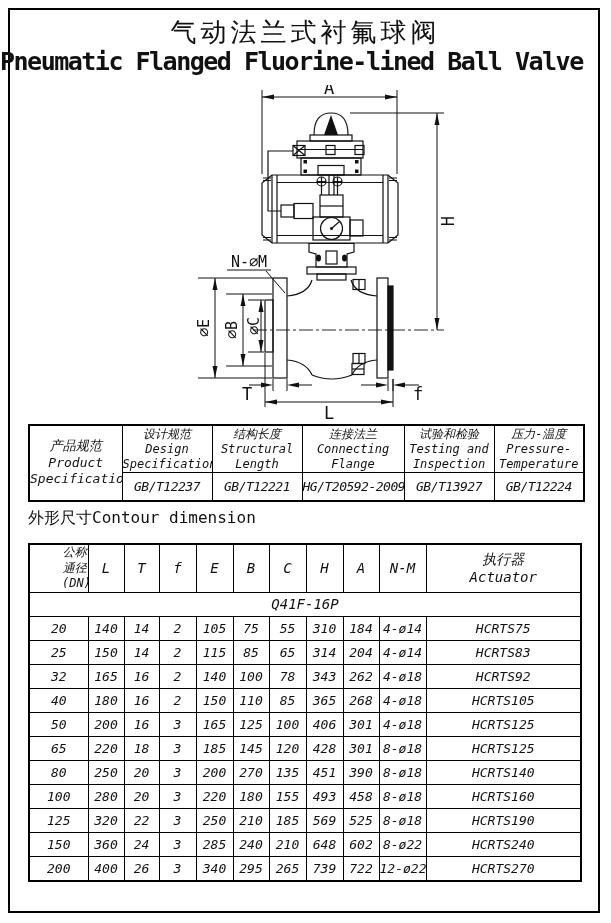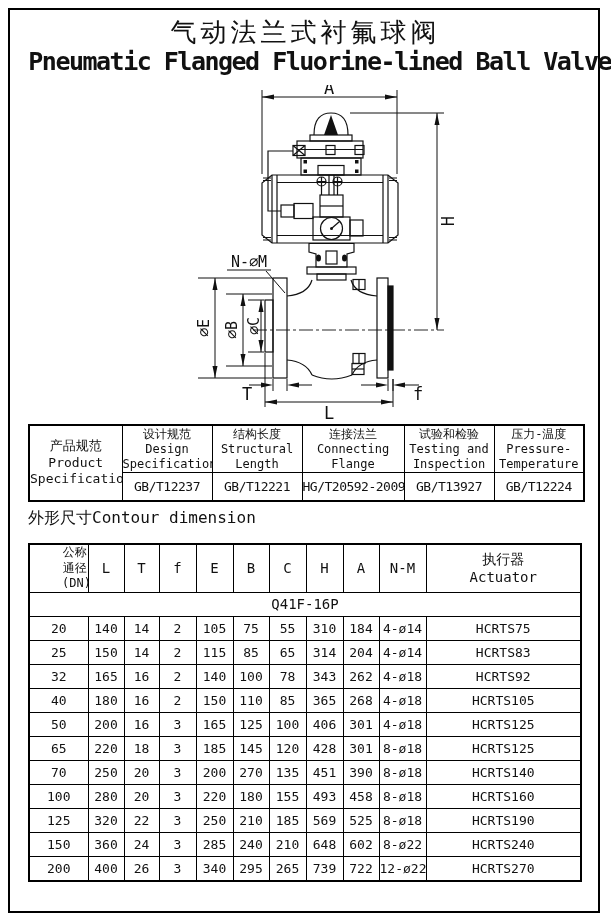--- a/index.html
+++ b/index.html
@@ -11,27 +11,27 @@
   .page-border{
     position:absolute;left:8px;top:8px;width:592px;height:905px;
     border:2px solid #000;box-sizing:border-box;
   }
   .title-zh{
     position:absolute;top:15px;left:0;width:611px;text-align:center;
     font-family:"DejaVu Serif","DejaVu Sans",serif;
     font-size:26px;letter-spacing:4px;white-space:nowrap;
   }
   .title-en{
-    position:absolute;top:47px;left:0;width:611px;text-align:right;
+    position:absolute;top:47px;left:0;width:611px;text-align:left;
     font-weight:bold;font-size:25px;letter-spacing:-1.5px;white-space:nowrap;
   }
   svg.drawing{position:absolute;left:0;top:85px;}
   svg text{font-family:"DejaVu Sans Mono","Liberation Mono",monospace;}
 
-  table{border-collapse:collapse;table-layout:fixed;background:#fff;}
+  table{border-collapse:collapse;table-layout:fixed;background:#fff;font-style:italic;}
   td,th{border:1.5px solid #000;text-align:center;vertical-align:middle;
         padding:0;font-weight:normal;overflow:hidden;}
 
   .spec-table{position:absolute;left:28px;top:424px;width:555px;border:2px solid #000;}
   .spec-table .hdr{height:46px;font-size:12px;line-height:1.25;}
   .spec-table .val{height:27px;font-size:13px;letter-spacing:-0.5px;white-space:nowrap;}
   .spec-table .prod{font-size:13px;line-height:1.3;}
 
   .contour-heading{
     position:absolute;left:28px;top:508px;font-size:16px;white-space:nowrap;
@@ -332,21 +332,21 @@
         <td>3</td>
         <td>185</td>
         <td>145</td>
         <td>120</td>
         <td>428</td>
         <td>301</td>
         <td>8-ø18</td>
         <td>HCRTS125</td>
       </tr>
       <tr>
-        <td>70</td>
+        <td>80</td>
         <td>250</td>
         <td>20</td>
         <td>3</td>
         <td>200</td>
         <td>270</td>
         <td>135</td>
         <td>451</td>
         <td>390</td>
         <td>8-ø18</td>
         <td>HCRTS140</td>

